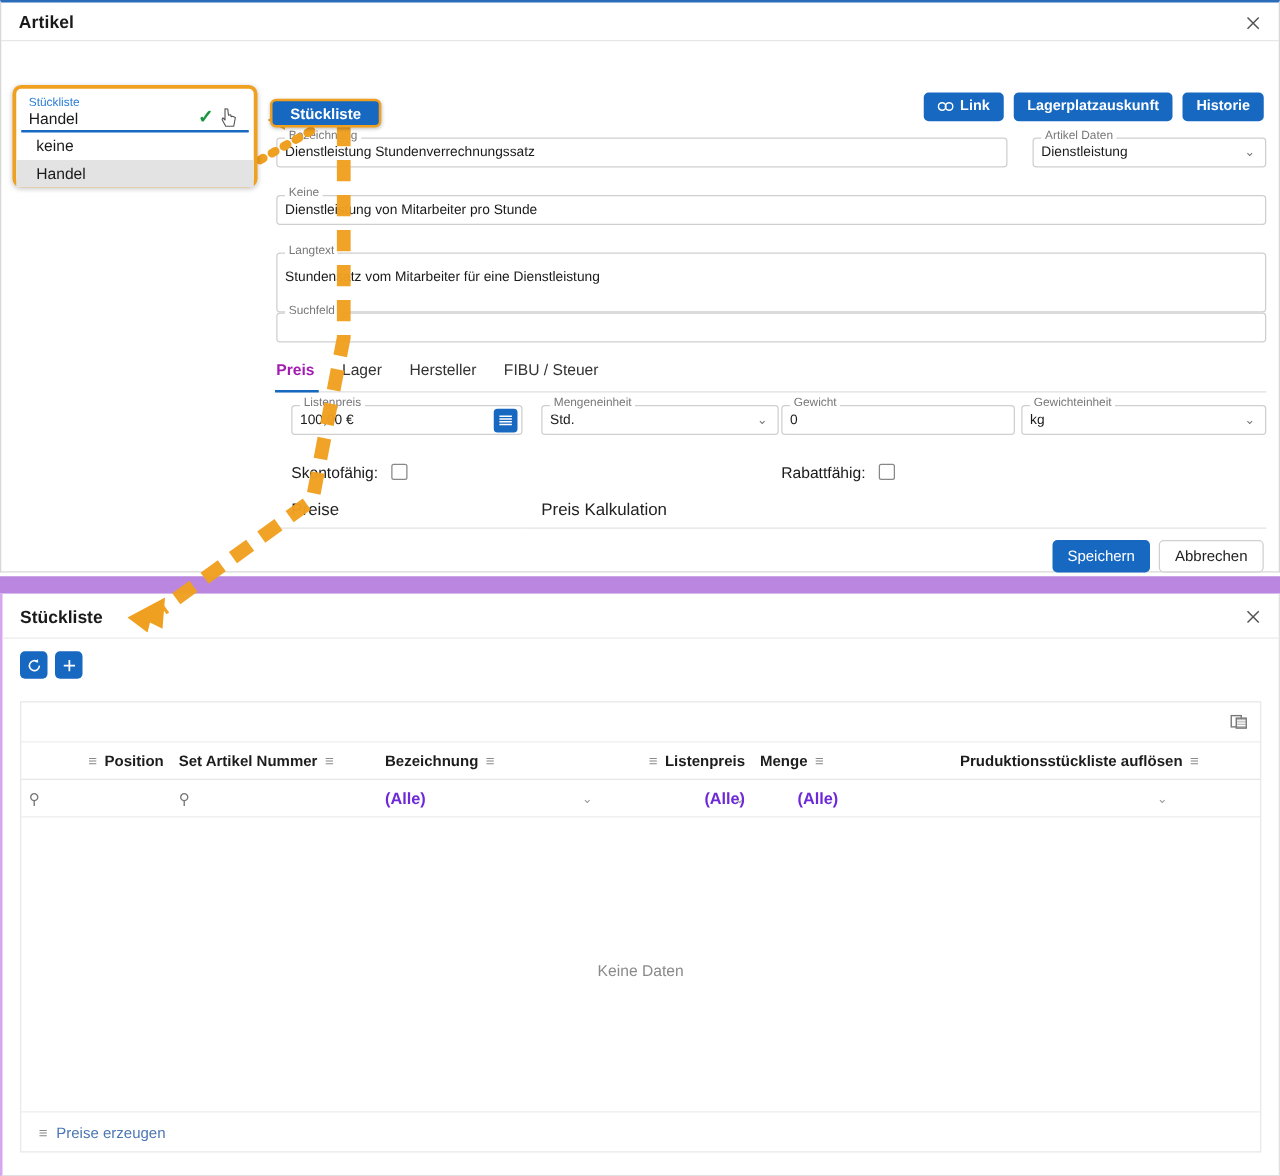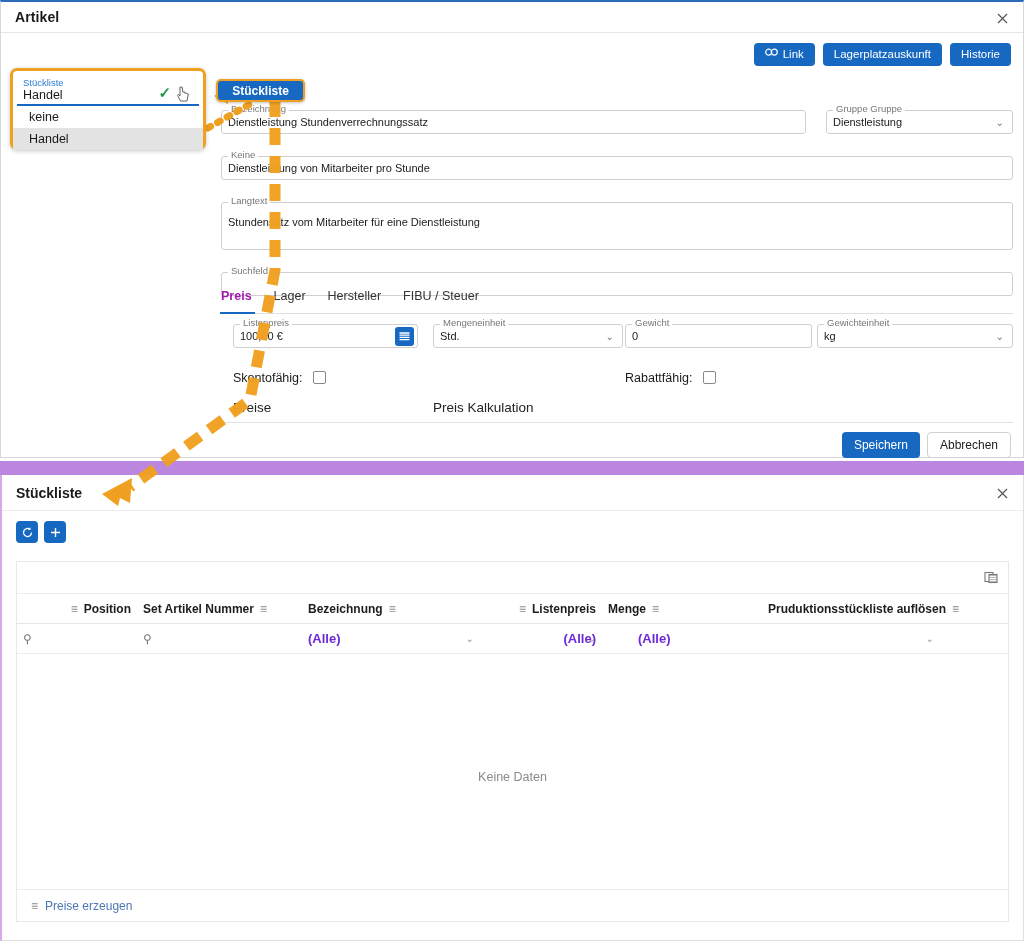--- a/index.html
+++ b/index.html
@@ -33,22 +33,22 @@
     position:absolute; right: 10px; top: 5px; width: 22px; height: 22px;
     display:flex; align-items:center; justify-content:center;
     color:#666; font-size: 15px; line-height:1; cursor: default;
   }
 
   
   .top-actions { position:absolute; right: 12px; top: 41px; display:flex; gap:8px; }
   .btn-blue {
     background:#1668c1; color:#fff; border:none; border-radius:4px;
     font-family:"Liberation Sans", sans-serif;
-    font-size: 11.5px; font-weight: normal; padding: 5px 11px; line-height:1.1;
-    display:flex; align-items:flex-start; gap:5px; cursor:pointer;
+    font-size: 11.5px; font-weight: bold; padding: 5px 11px; line-height:1.1;
+    display:flex; align-items:center; gap:5px; cursor:pointer;margin-top:31px;
   }
   .link-ico { display:inline-block; width:13px; height:9px; position:relative; }
   .link-ico svg { display:block; }
 
   
   .form-area { position:absolute; left: 220px; top: 108px; width: 792px; }
   .fld {
     position:relative; border:1px solid #cfcfcf; border-radius:3px;
     background:#fff; height: 24px;
   }
@@ -63,21 +63,21 @@
   .fld-chev {
     position:absolute; right:8px; top:50%; transform:translateY(-50%);
     color:#777; font-size:10px;
   }
   .row1 { position:relative; height:24px; }
   .f-bez { position:absolute; left:0; top:0; width: 585px; height:24px; }
   .f-grp { position:absolute; left: 605px; top:0; width: 187px; height:24px; }
   .f-zus { position:relative; margin-top: 22px; width: 792px; height:24px; }
   .f-lang { position:relative; margin-top: 22px; width: 792px; height: 48px; }
   .f-lang .fld-value { top: 13px; transform:none; }
-  .f-such { position:relative; margin-top: 22px; width: 792px; height: 24px; }
+  .f-such { position:relative; width: 792px; height: 24px; }
 
   
   .tabs {
     position:absolute; left:220px; top: 288px; width: 792px;
     border-bottom: 1px solid #e0e0e0; display:flex; gap: 0; height: 24px;
   }
   .tab {
     font-size: 12.5px; color:#333; padding: 0 13px 5px 0; margin-right: 9px;
     position:relative; cursor:pointer; line-height:1;
   }
@@ -248,21 +248,21 @@
     </div>
 
     <div class="form-area">
 
       <div class="row1">
         <div class="fld f-bez">
           <span class="fld-label">Bezeichnung</span>
           <span class="fld-value">Dienstleistung Stundenverrechnungssatz</span>
         </div>
         <div class="fld f-grp">
-          <span class="fld-label">Gruppe Gruppe</span>
+          <span class="fld-label">Artikel Daten</span>
           <span class="fld-value">Dienstleistung</span>
           <span class="fld-chev">⌄</span>
         </div>
       </div>
 
       <div class="fld f-zus">
         <span class="fld-label">Keine</span>
         <span class="fld-value">Dienstleistung von Mitarbeiter pro Stunde</span>
       </div>
 

